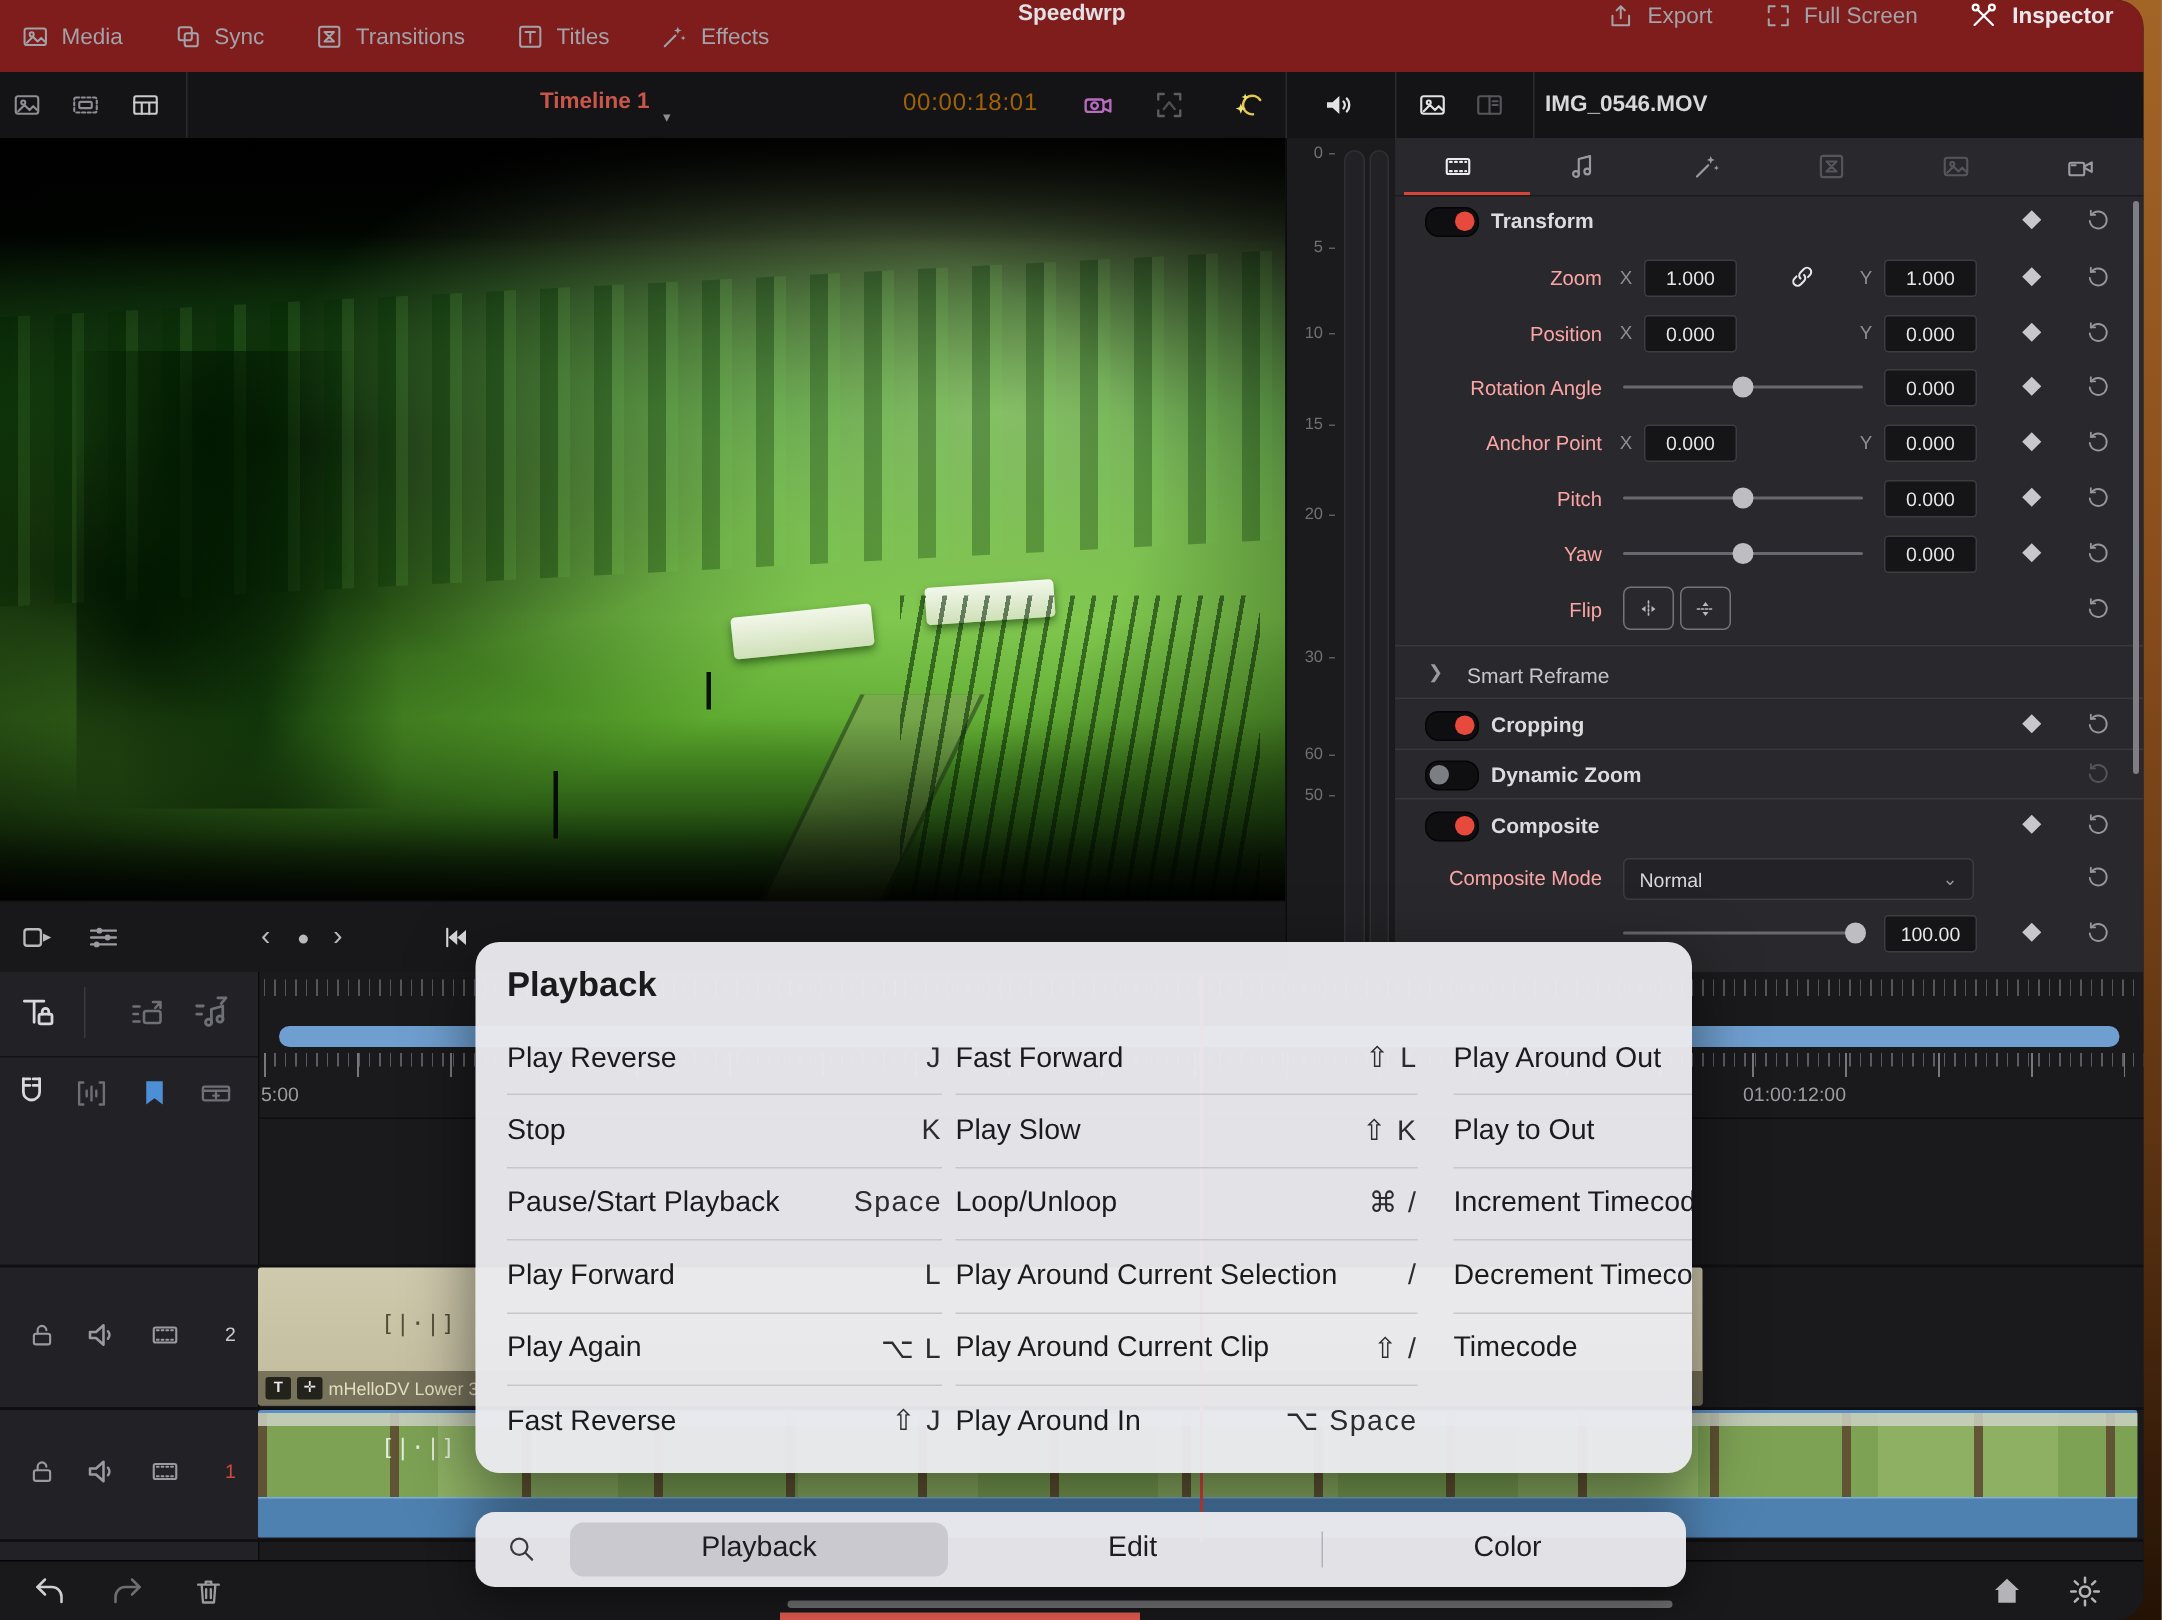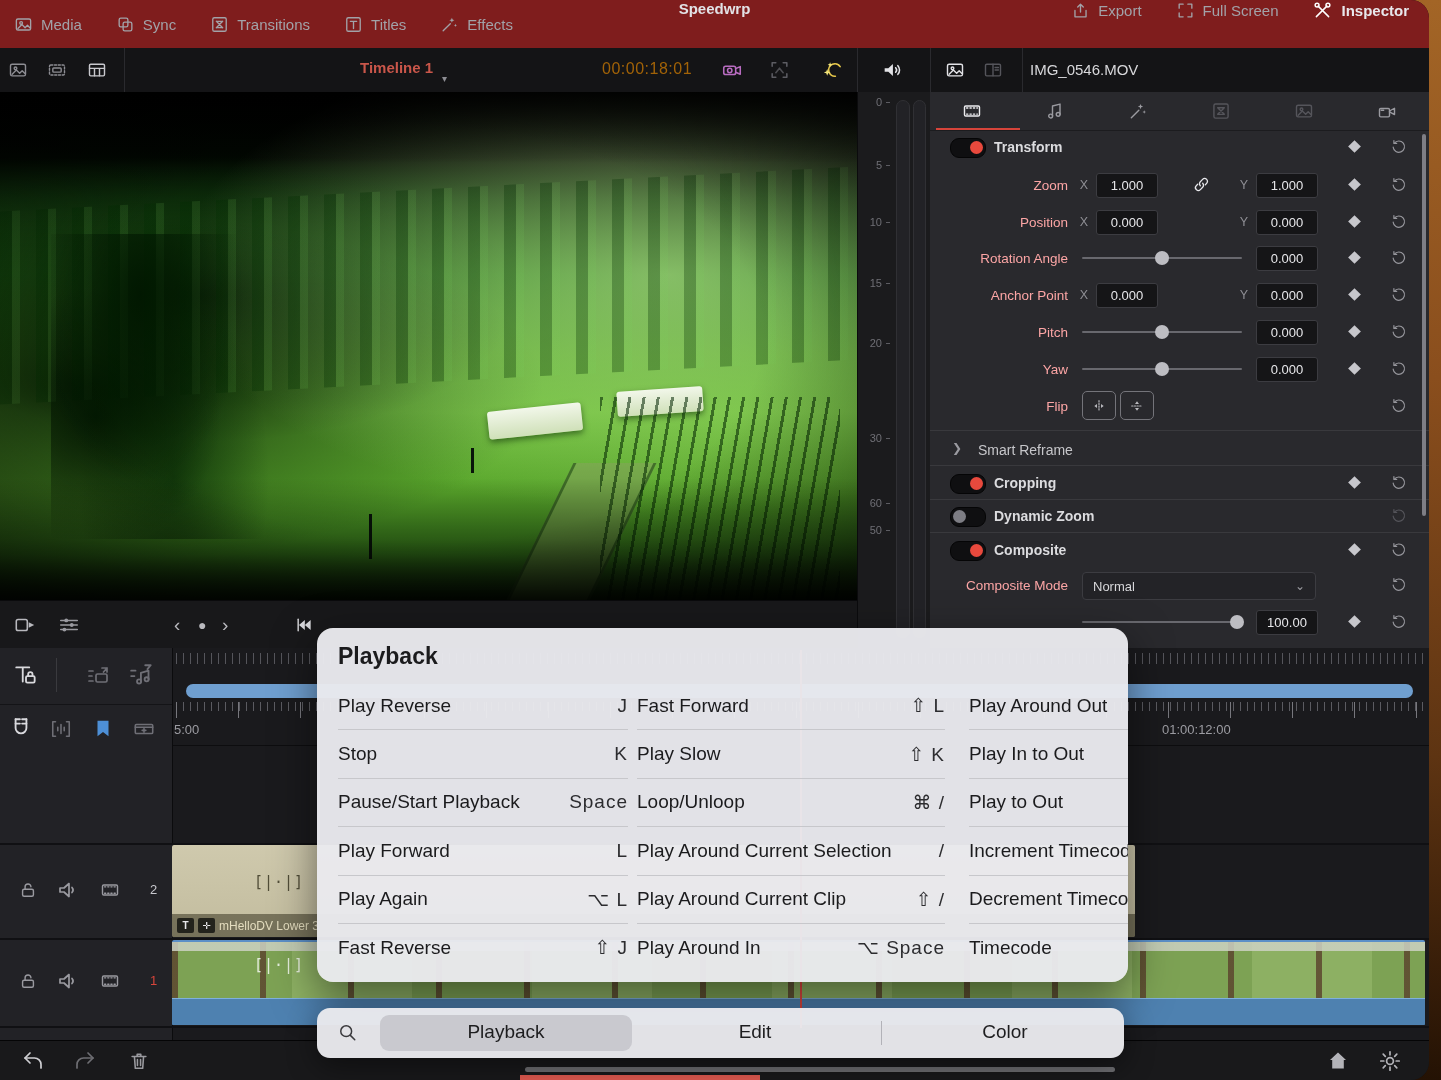--- a/index.html
+++ b/index.html
@@ -25,21 +25,21 @@
   .tb-right{position:absolute;right:20px;display:flex;align-items:center;gap:34px}
   .tb-right .insp{color:#e8e8ec;font-weight:600}
 
   
   .viewerbar{position:absolute;left:0;top:48px;right:0;height:44px;background:#141416;border-bottom:1px solid #050506}
   .vdiv{position:absolute;top:0;bottom:0;width:1px;background:#2a2a2e}
   .vb-ic{position:absolute;top:50%;transform:translateY(-50%);color:#8d8d93}
   .tlname{position:absolute;left:360px;top:11px;color:#c9564a;font-size:15px;font-weight:600}
   .tlname .caret{position:absolute;right:-14px;bottom:-8px;color:#8d8d93;font-size:10px}
   .vb-tc{position:absolute;left:602px;top:12px;color:#a16207;font-size:16px;letter-spacing:.5px}
-  .vb-file{position:absolute;left:1030px;top:13px;color:#d8d8db;font-size:15px;font-weight:400}
+  .vb-file{position:absolute;left:1030px;top:13px;color:#d8d8db;font-size:15px;font-weight:700}
 
   
   .preview{position:absolute;left:0;top:92px;width:857px;height:508px;background:#000;overflow:hidden}
   .pv-base{position:absolute;inset:0;
     background:
       radial-gradient(ellipse at 78% 36%, rgba(205,245,160,.55), transparent 52%),
       radial-gradient(ellipse at 10% 58%, rgba(0,18,0,.85), transparent 42%),
       radial-gradient(ellipse at 24% 40%, rgba(0,14,0,.8), transparent 34%),
       linear-gradient(180deg,#000 0%,#010701 13%,#10350d 21%,#2e7a1f 36%,#55a42c 52%,#69ba37 63%,#57a42a 79%,#3b851d 91%,#153c0b 100%)}
   .pv-wall{position:absolute;left:0;right:0;top:19%;height:38%;
@@ -870,23 +870,20 @@
           <span>Play Around In</span>
           <span class="mkey">⌥ Space</span>
         </div>
     </div>
 
     <div class="mcol" style="left:652px;width:220px">
       <div class="mrow">
           <span>Play Around Out</span>
         </div>
       <div class="mrow">
-          <span>Play In to Out</span>
-        </div>
-      <div class="mrow">
           <span>Play to Out</span>
         </div>
       <div class="mrow">
           <span>Increment Timecode</span>
         </div>
       <div class="mrow">
           <span>Decrement Timecode</span>
         </div>
       <div class="mrow">
           <span>Timecode</span>

